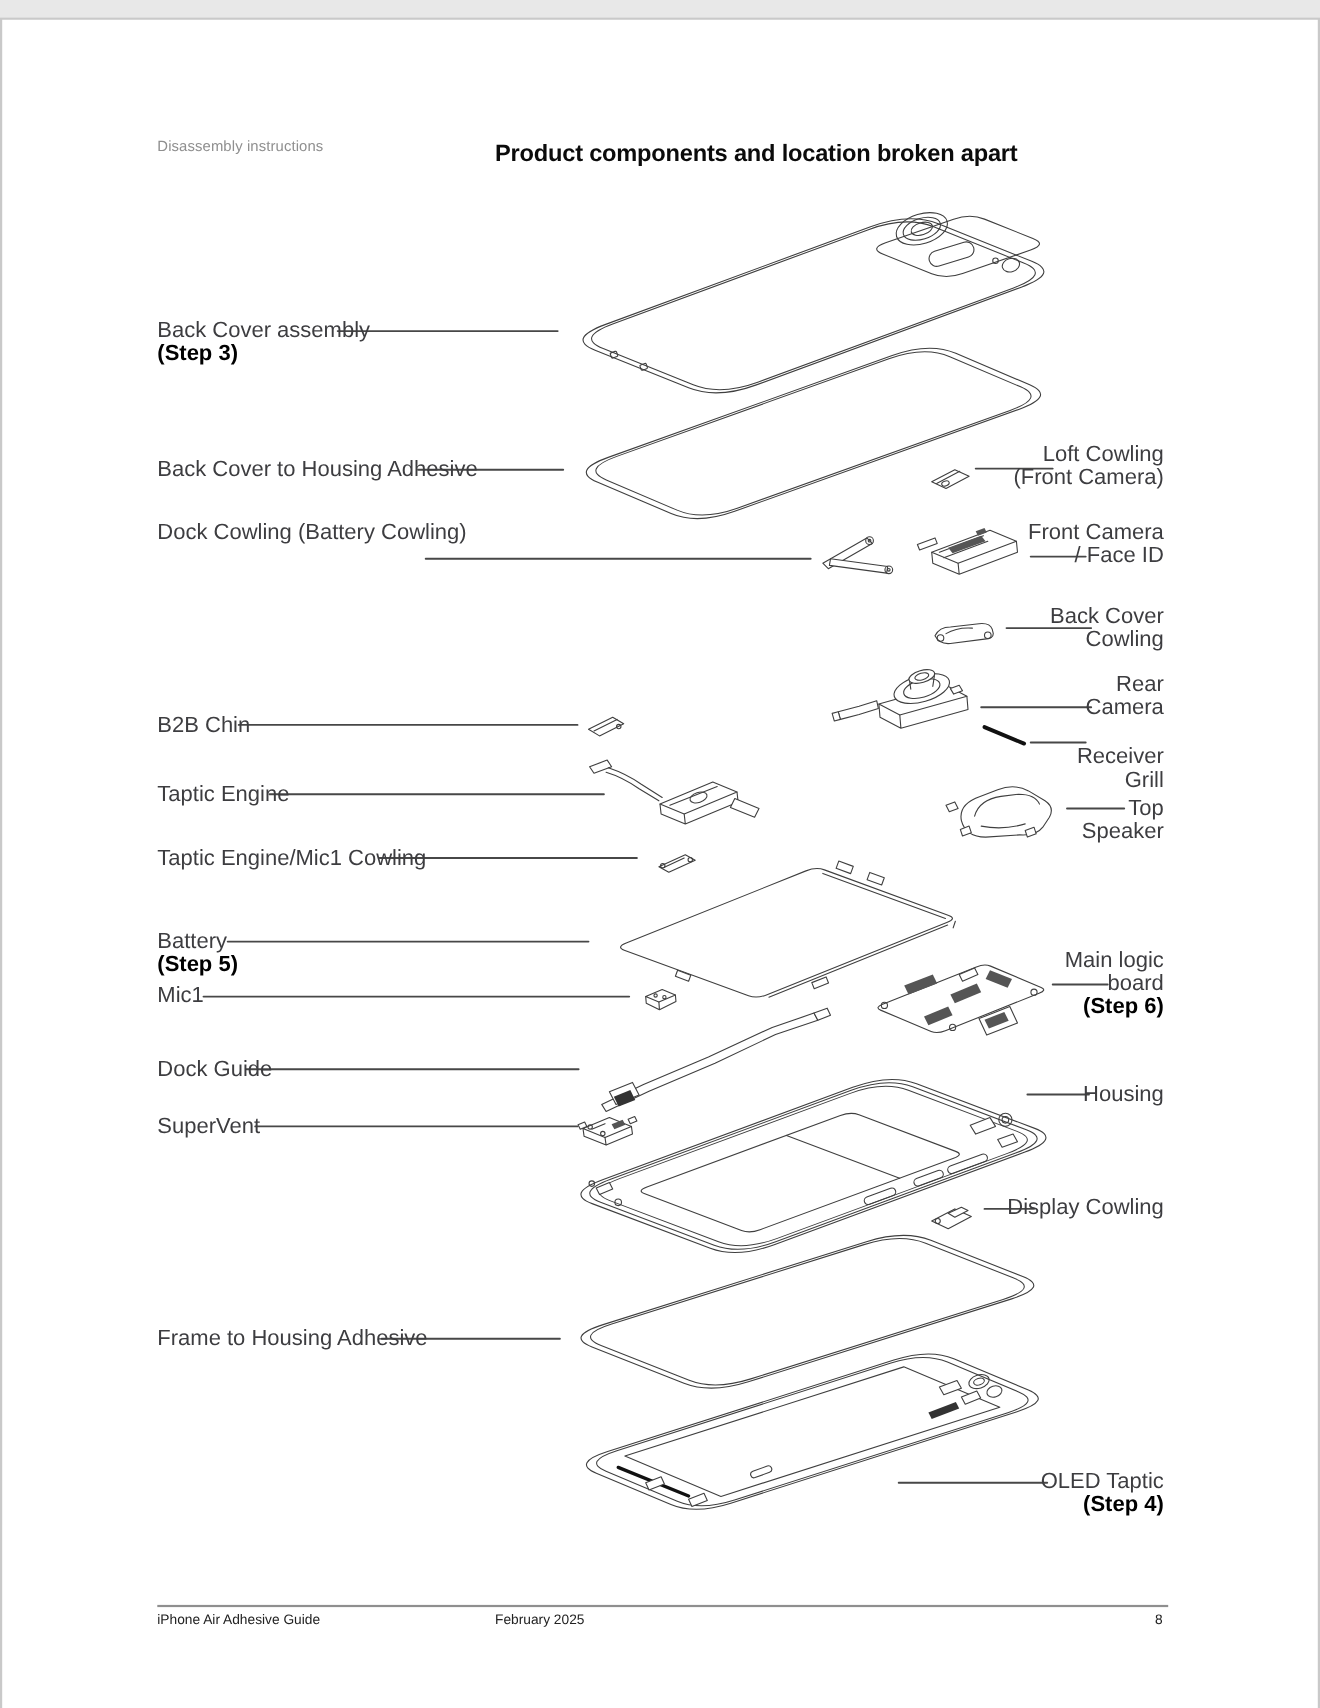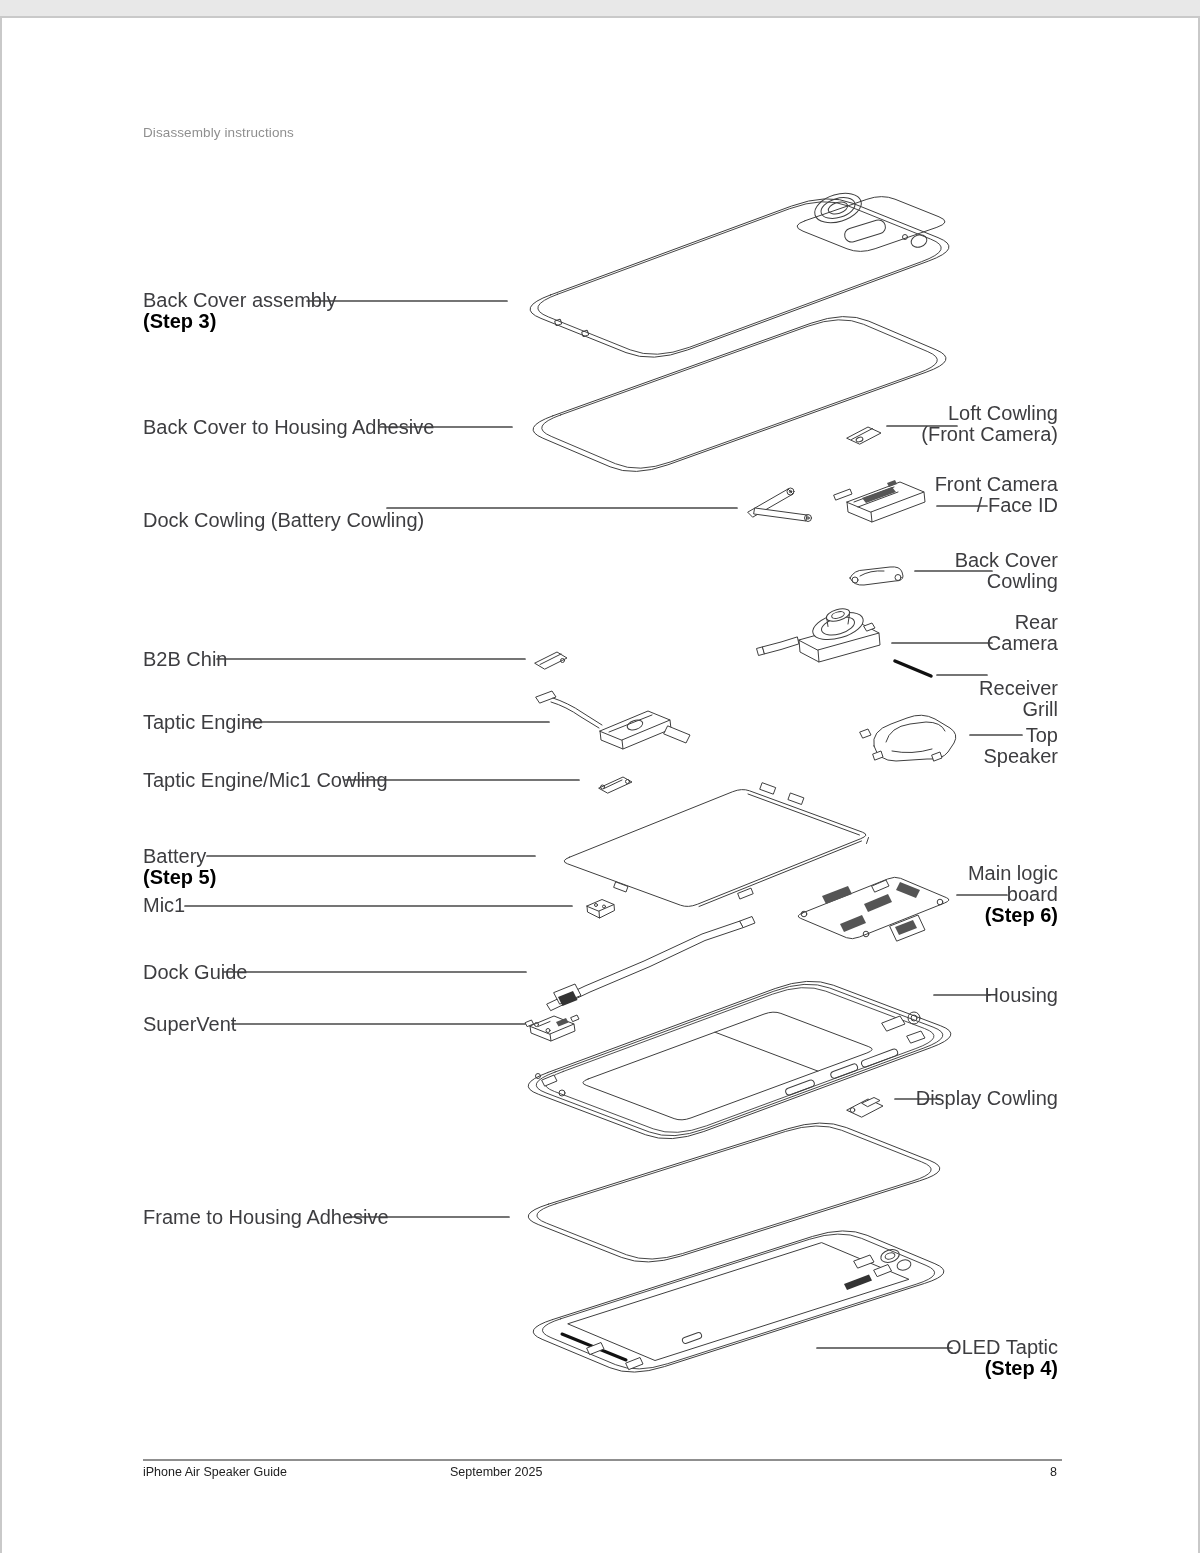--- a/index.html
+++ b/index.html
@@ -41,20 +41,21 @@
   .f-center{left:448px;}
   .f-right{right:141px;}
   svg path, svg line, svg ellipse, svg circle, svg rect{stroke-linejoin:round;stroke-linecap:round;}
 </style>
 </head>
 <body>
 
 <div class="page">
 
   <div class="eyebrow">Disassembly instructions</div>
+  <div class="title">Product components and location broken apart</div>
 
   <svg class="art" viewBox="0 0 1196 1547" fill="none" stroke="#3f3f3f" stroke-width="1">
 
     <g>
       <path id="p-bc" fill="#fff" d="M548.6 276.9 L789.4 188.1 Q825 175 851 185.4 L936 219.6 Q962 230 926.4 243.1 L685.6 331.9 Q650 345 624 334.6 L539 300.4 Q513 290 548.6 276.9 Z"></path>
       <use href="#p-bc" transform="translate(737.5 260) scale(0.963) translate(-737.5 -260)" fill="none"></use>
       <path d="M803.1 202.7 L864.9 181.3 Q880 176 893 181.2 L937 198.8 Q950 204 934.9 209.3 L873.1 230.7 Q858 236 845 230.8 L801 213.2 Q788 208 803.1 202.7 Z"></path>
       <g transform="rotate(-17 836 190)">
         <ellipse cx="836" cy="190" rx="24" ry="13.5"></ellipse>
         <ellipse cx="836" cy="190" rx="17.5" ry="9.5"></ellipse>
@@ -273,21 +274,21 @@
       <line x1="968" y1="717" x2="1020" y2="717"></line>
       <line x1="955" y1="877" x2="1005" y2="877"></line>
       <line x1="932" y1="977" x2="988" y2="977"></line>
       <line x1="893" y1="1081" x2="938" y2="1081"></line>
       <line x1="815" y1="1330" x2="950" y2="1330"></line>
     </g>
   </svg>
 
   <div class="lbl left" style="top:272px"><span class="t">Back Cover assembly</span><span class="step">(Step 3)</span></div>
   <div class="lbl left" style="top:399px"><span class="t">Back Cover to Housing Adhesive</span></div>
-  <div class="lbl left" style="top:492px"><span class="t">Dock Cowling (Battery Cowling)</span></div>
+  <div class="lbl left" style="top:456px"><span class="t">Dock Cowling (Battery Cowling)</span></div>
   <div class="lbl left" style="top:631px"><span class="t">B2B Chin</span></div>
   <div class="lbl left" style="top:694px"><span class="t">Taptic Engine</span></div>
   <div class="lbl left" style="top:752px"><span class="t">Taptic Engine/Mic1 Cowling</span></div>
   <div class="lbl left" style="top:828px"><span class="t">Battery</span><span class="step">(Step 5)</span></div>
   <div class="lbl left" style="top:877px"><span class="t">Mic1</span></div>
   <div class="lbl left" style="top:944px"><span class="t">Dock Guide</span></div>
   <div class="lbl left" style="top:996px"><span class="t">SuperVent</span></div>
   <div class="lbl left" style="top:1189px"><span class="t">Frame to Housing Adhesive</span></div>
 
   <div class="lbl right" style="top:385px"><span class="t">Loft Cowling
@@ -302,17 +303,17 @@
 Grill</span></div>
   <div class="lbl right" style="top:707px"><span class="t">Top
 Speaker</span></div>
   <div class="lbl right" style="top:845px"><span class="t">Main logic
 board</span><span class="step">(Step 6)</span></div>
   <div class="lbl right" style="top:967px"><span class="t">Housing</span></div>
   <div class="lbl right" style="top:1070px"><span class="t">Display Cowling</span></div>
   <div class="lbl right" style="top:1319px"><span class="t">OLED Taptic</span><span class="step">(Step 4)</span></div>
 
   <div class="footer-rule"></div>
-  <div class="footer-text f-left">iPhone Air Speaker Guide</div>
-  <div class="footer-text f-center">September 2025</div>
+  <div class="footer-text f-left">iPhone Air Adhesive Guide</div>
+  <div class="footer-text f-center">February 2025</div>
   <div class="footer-text f-right">8</div>
 
 </div>
 
 </body></html>

